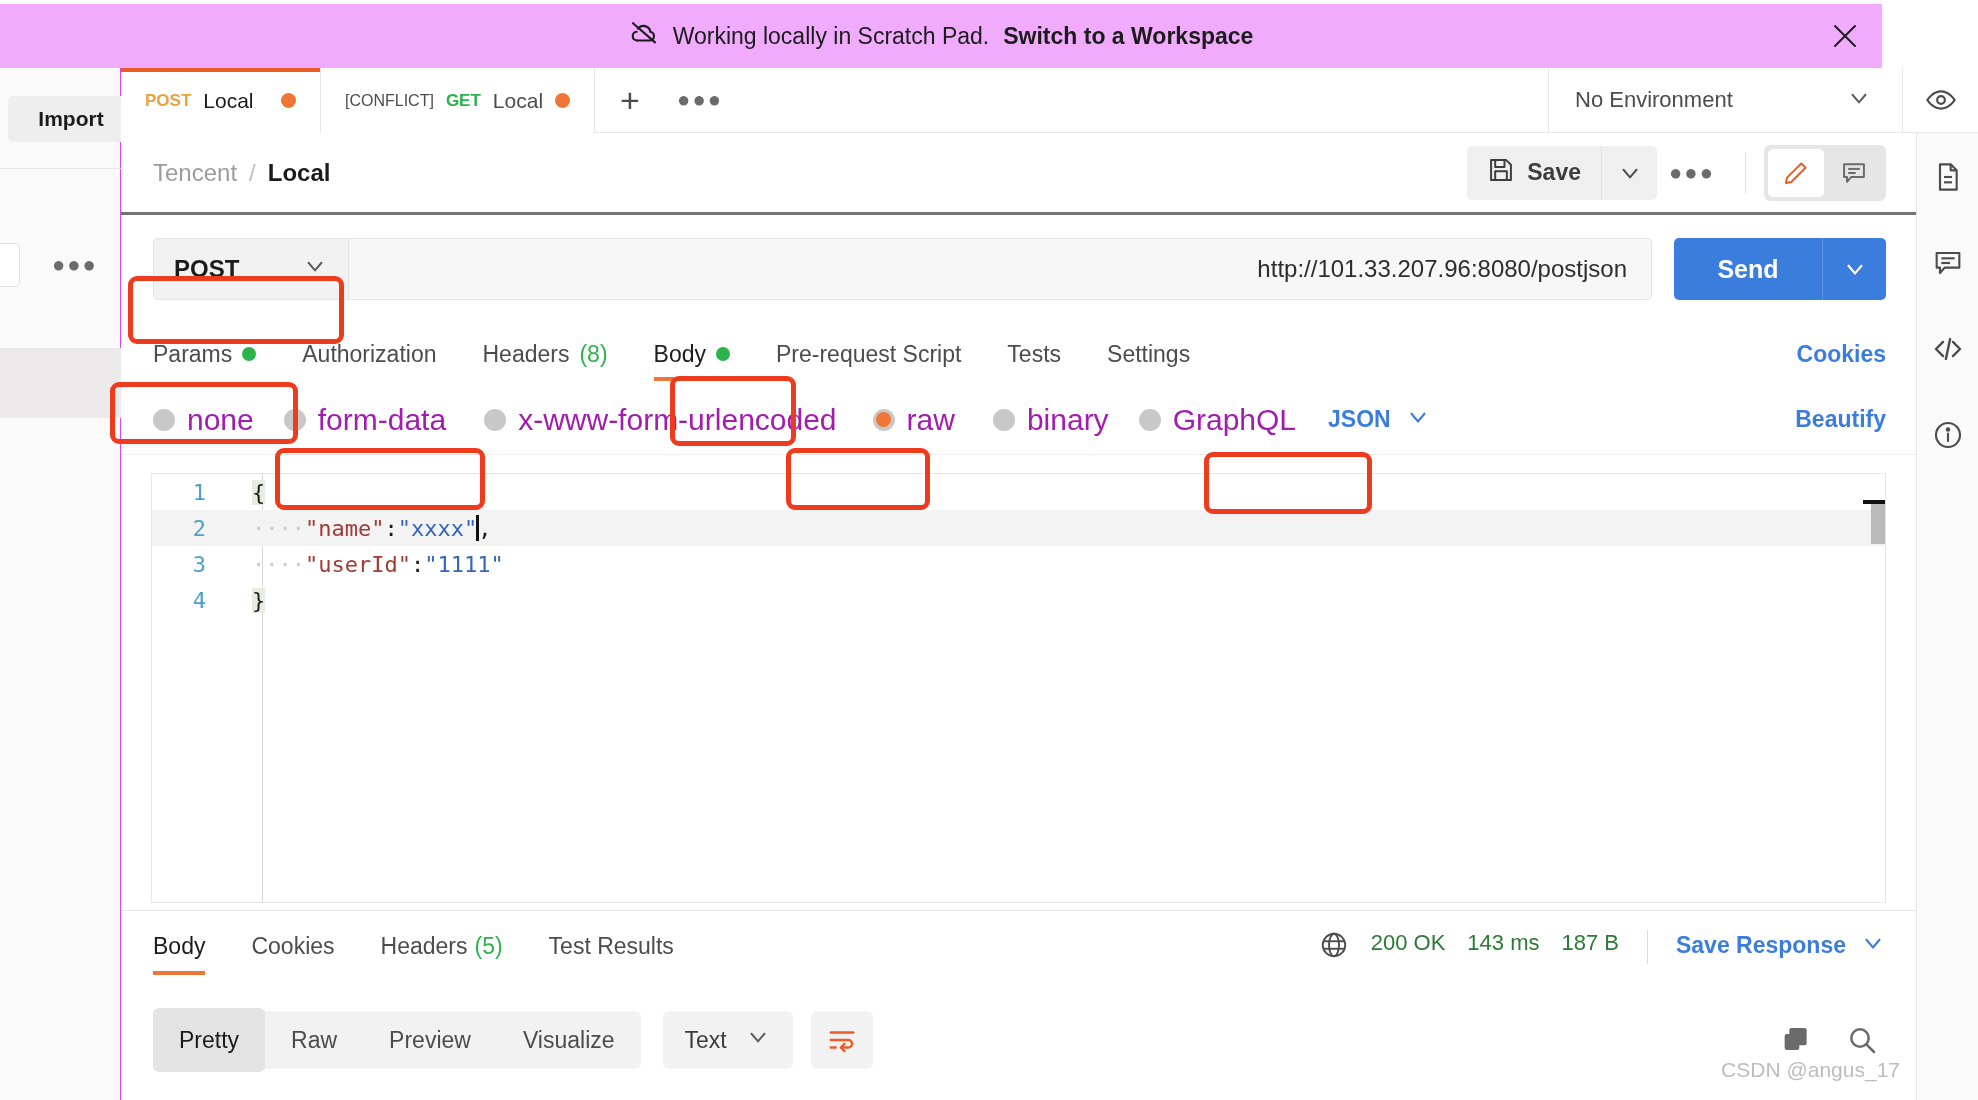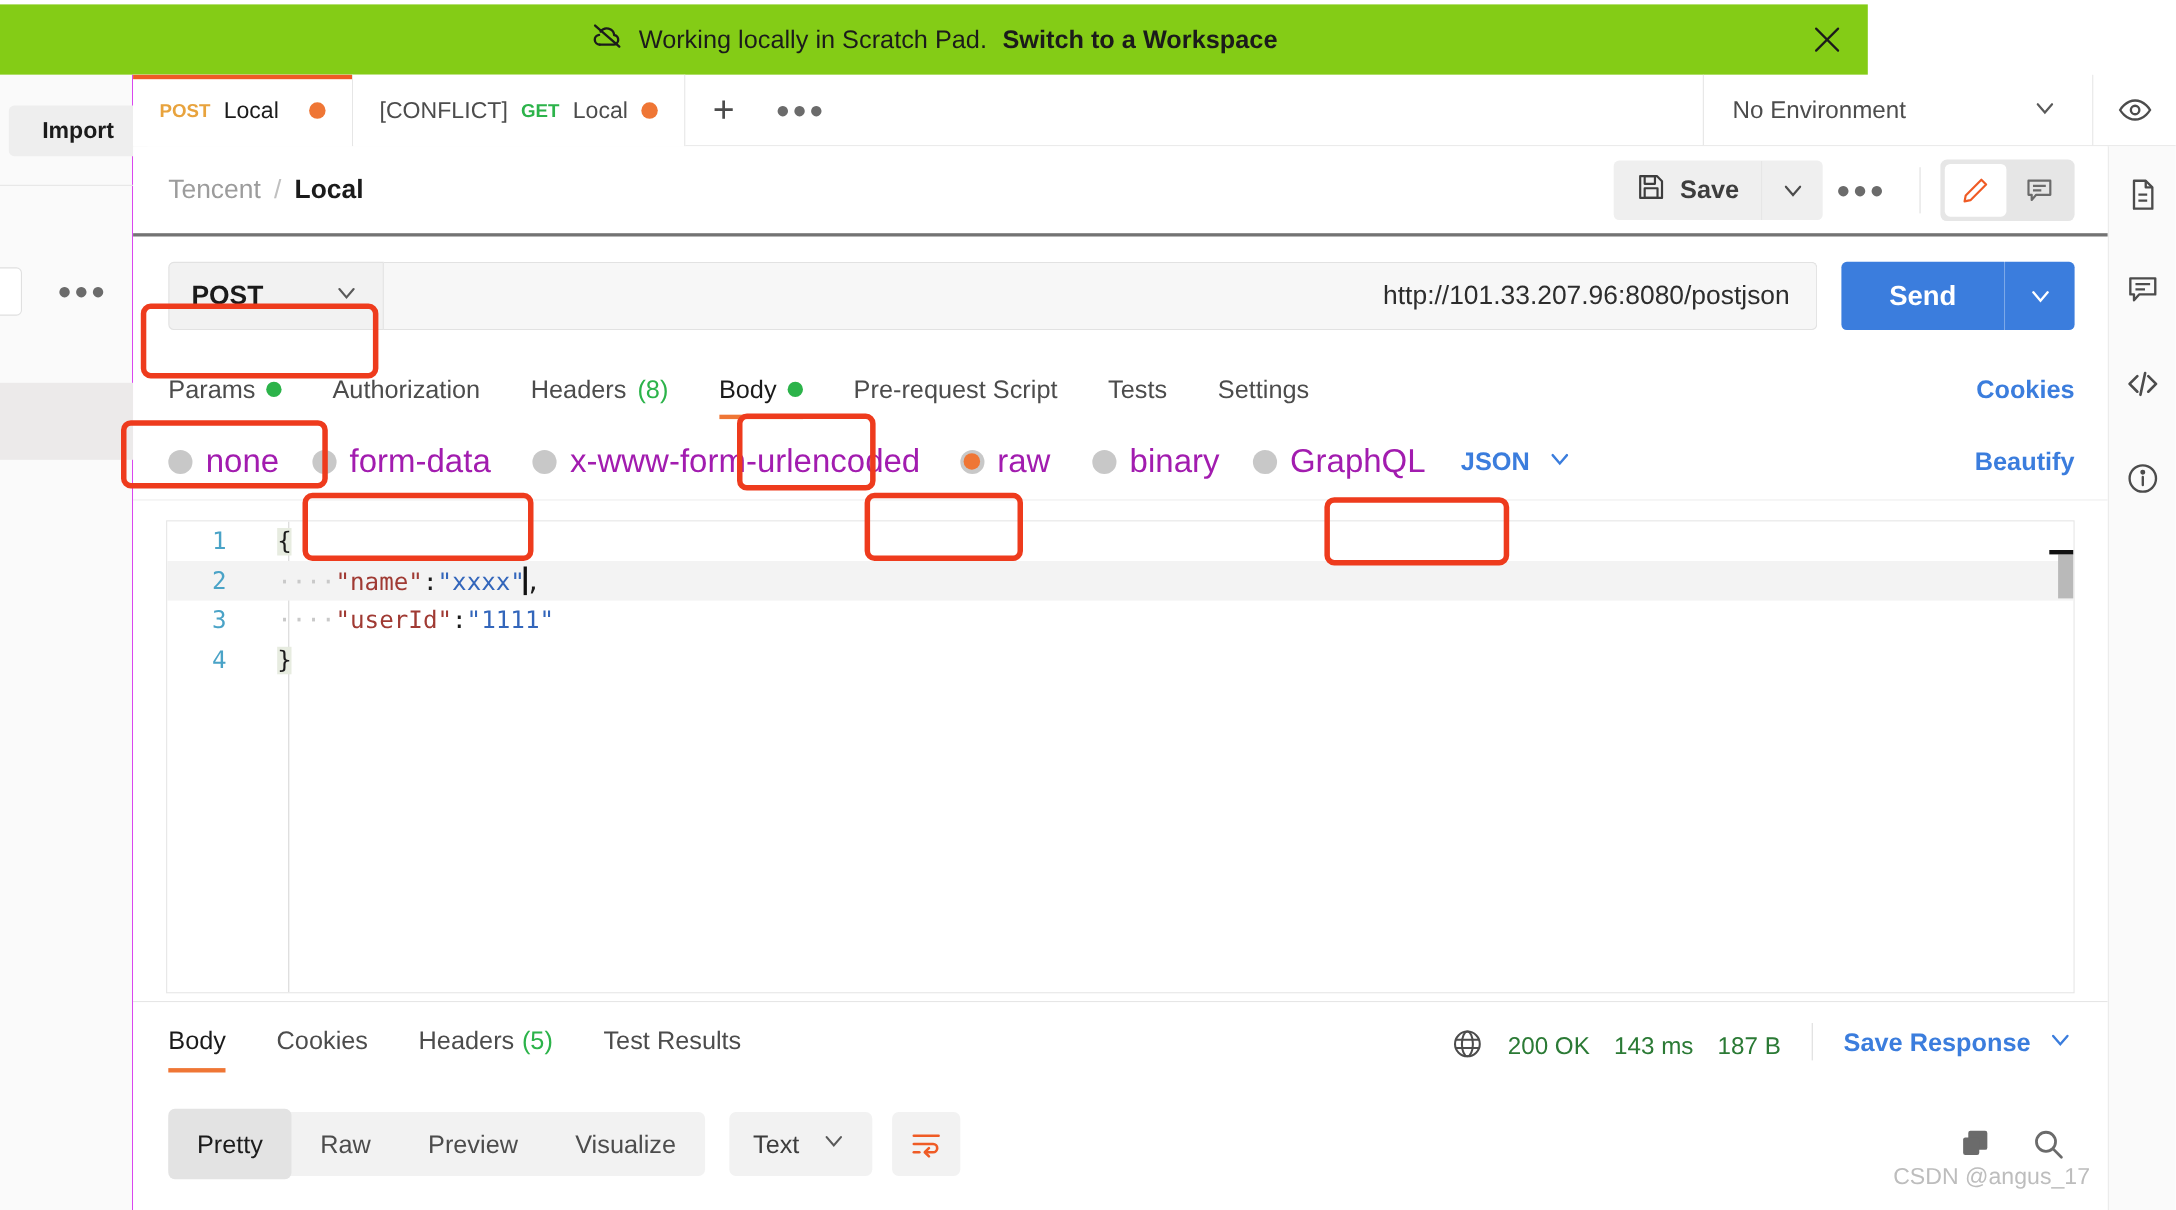--- a/index.html
+++ b/index.html
@@ -9,22 +9,22 @@
     width: 1978px; height: 1100px;
     background: #ffffff;
     font-family: "Liberation Sans", sans-serif;
     overflow: hidden;
     -webkit-font-smoothing: antialiased;
   }
   #app { position: relative; width: 1978px; height: 1100px; }
 
   
   .banner {
-    position: absolute; left: 0; top: 4px; width: 1698px; height: 64px;
-    background: #84cc16;
+    position: absolute; left: 0; top: 4px; width: 1882px; height: 64px;
+    background: #f0abfc;
     display: flex; align-items: center; justify-content: center;
     color: #1b1b1b;
   }
   .banner-inner { display: flex; align-items: center; gap: 14px; font-size: 23px; }
   .banner-text { font-size: 23px; }
   .banner-strong { font-weight: bold; font-size: 23px; }
   .banner-close {
     position: absolute; right: 18px; top: 50%; transform: translateY(-50%);
     width: 38px; height: 38px; display: flex; align-items: center; justify-content: center;
     cursor: pointer; color: #1b1b1b;
@@ -67,21 +67,21 @@
     position: relative; height: 65px; display: flex; align-items: center;
     padding: 0 24px; gap: 12px; border-right: 1px solid #e6e6e6;
     cursor: pointer; background: #fff; min-width: 200px;
   }
   .req-tab.active::before {
     content: ""; position: absolute; left: 0; top: 0; right: 0; height: 4px; background: #ef5b25;
   }
   .tab-method { font-size: 17px; font-weight: bold; }
   .tab-method.post { color: #e8a33d; }
   .tab-method.get { color: #2cb34a; }
-  .tab-conflict { font-size: 21px; color: #4c4c4c; font-weight: normal; }
+  .tab-conflict { font-size: 16px; color: #4c4c4c; font-weight: normal; }
   .tab-name { font-size: 21px; color: #1b1b1b; }
   .tab-name.dim { color: #4c4c4c; }
   .tab-dot { width: 15px; height: 15px; border-radius: 50%; background: #ef7635; margin-left: auto; }
   .tab-plus {
     width: 70px; display: flex; align-items: center; justify-content: center;
     font-size: 34px; color: #4c4c4c; cursor: pointer; font-weight: 300;
   }
   .tab-more {
     width: 70px; display: flex; align-items: center; justify-content: center;
     font-size: 22px; color: #6b6b6b; cursor: pointer; letter-spacing: 2px;
@@ -222,21 +222,21 @@
   
   .resp-tabs {
     position: absolute; left: 0; bottom: 118px; width: 1795px; height: 72px;
     display: flex; align-items: center; padding: 0 30px 0 32px;
     border-top: 1px solid #e6e6e6;
   }
   .rsp { position: relative; font-size: 23px; color: #4c4c4c; margin-right: 46px; cursor: pointer; height: 72px; display: flex; align-items: center; }
   .rsp.active { color: #1b1b1b; }
   .rsp.active::after { content: ""; position: absolute; left: 0; right: 0; bottom: 8px; height: 4px; background: #ef7635; }
   .rsp-count { color: #2cb34a; margin-left: 7px; }
-  .resp-status { margin-left: auto; display: flex; align-items: flex-end; gap: 22px; }
+  .resp-status { margin-left: auto; display: flex; align-items: flex-start; gap: 22px; }
   .globe { color: #4c4c4c; display: flex; align-items: center; }
   .stat { font-size: 22px; color: #2b7a35; }
   .stat-sep { width: 1px; height: 34px; background: #dcdcdc; margin: 0 6px; }
   .save-resp { font-size: 23px; color: #3b7ddd; font-weight: bold; cursor: pointer; display: flex; align-items: center; gap: 14px; }
 
   
   .resp-toolbar {
     position: absolute; left: 0; bottom: 10px; width: 1795px; height: 100px;
     display: flex; align-items: center; padding: 0 30px 0 32px;
   }

